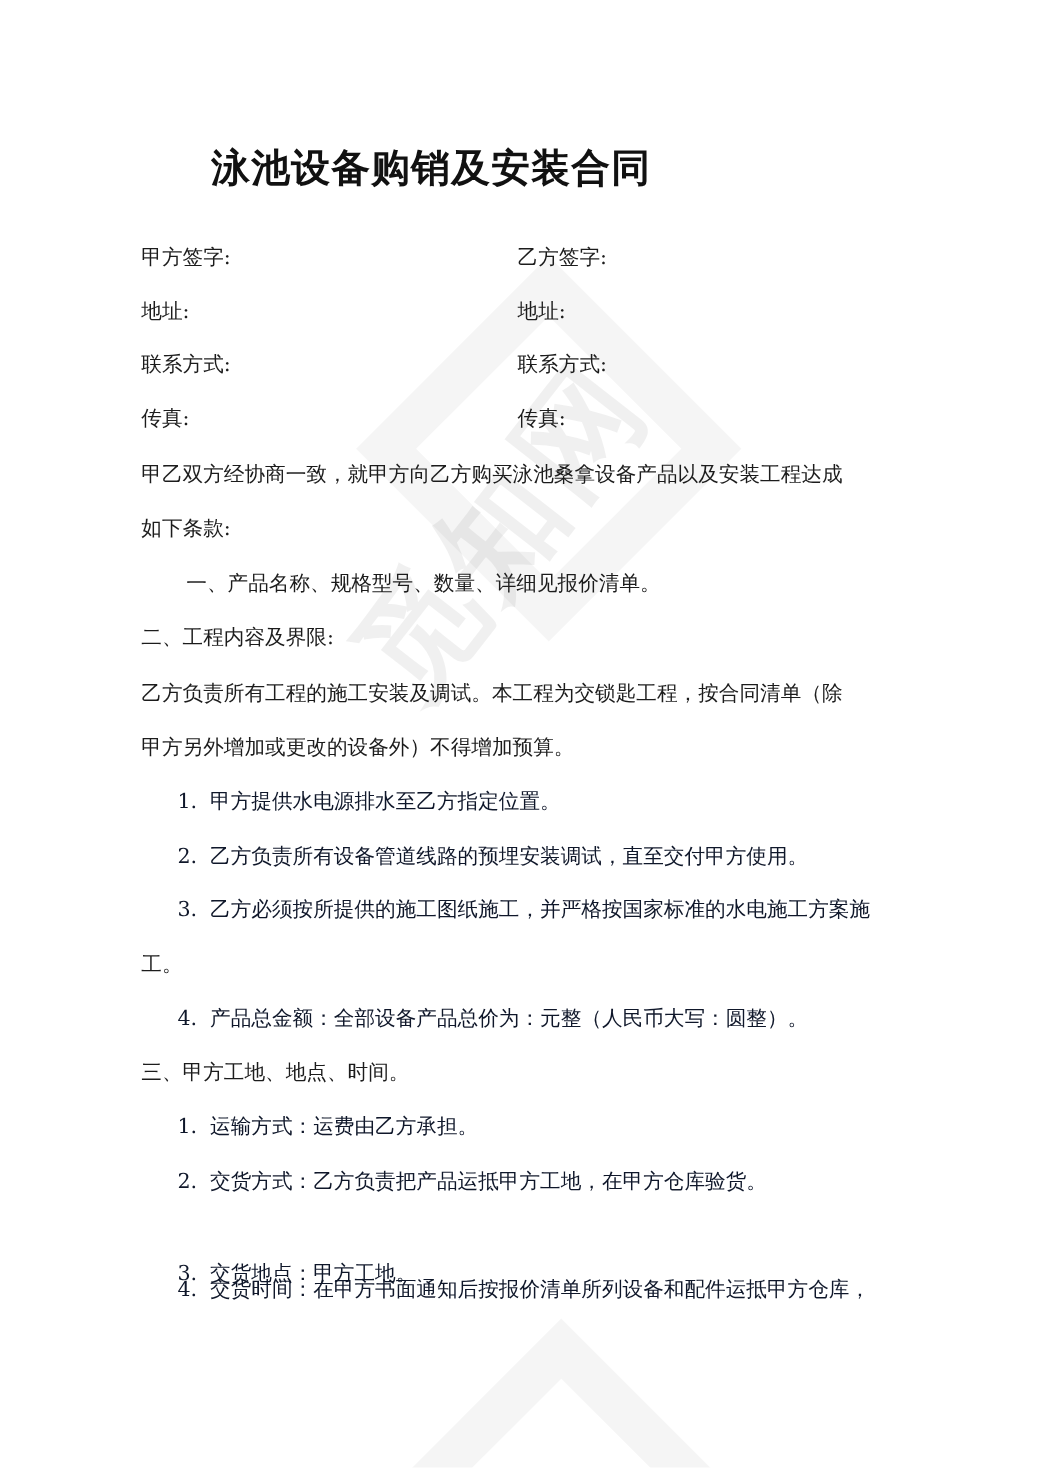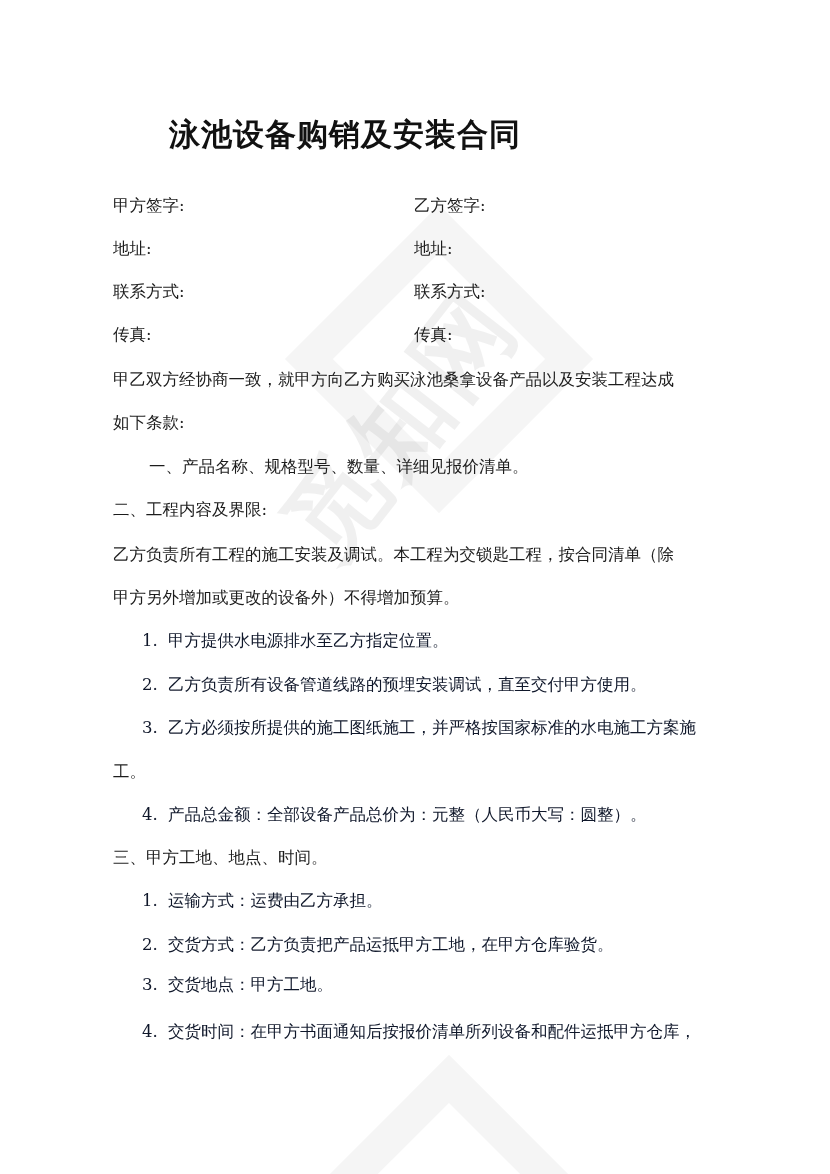--- a/index.html
+++ b/index.html
@@ -63,19 +63,19 @@
     <span class="num">4.</span><span>产品总金额：全部设备产品总价为：元整（人民币大写：圆整）。</span>
   </div>
 
   <div class="line" style="top:847px;">三、甲方工地、地点、时间。</div>
   <div class="item" style="top:890px;">
     <span class="num">1.</span><span>运输方式：运费由乙方承担。</span>
   </div>
   <div class="item" style="top:934px;">
     <span class="num">2.</span><span>交货方式：乙方负责把产品运抵甲方工地，在甲方仓库验货。</span>
   </div>
-  <div class="item" style="top:974px;">
+  <div class="item" style="top:1008px;">
     <span class="num">3.</span><span>交货地点：甲方工地。</span>
   </div>
   <div class="item" style="top:1021px;">
     <span class="num">4.</span><span>交货时间：在甲方书面通知后按报价清单所列设备和配件运抵甲方仓库，</span>
   </div>
 </div>
 
 </body></html>

